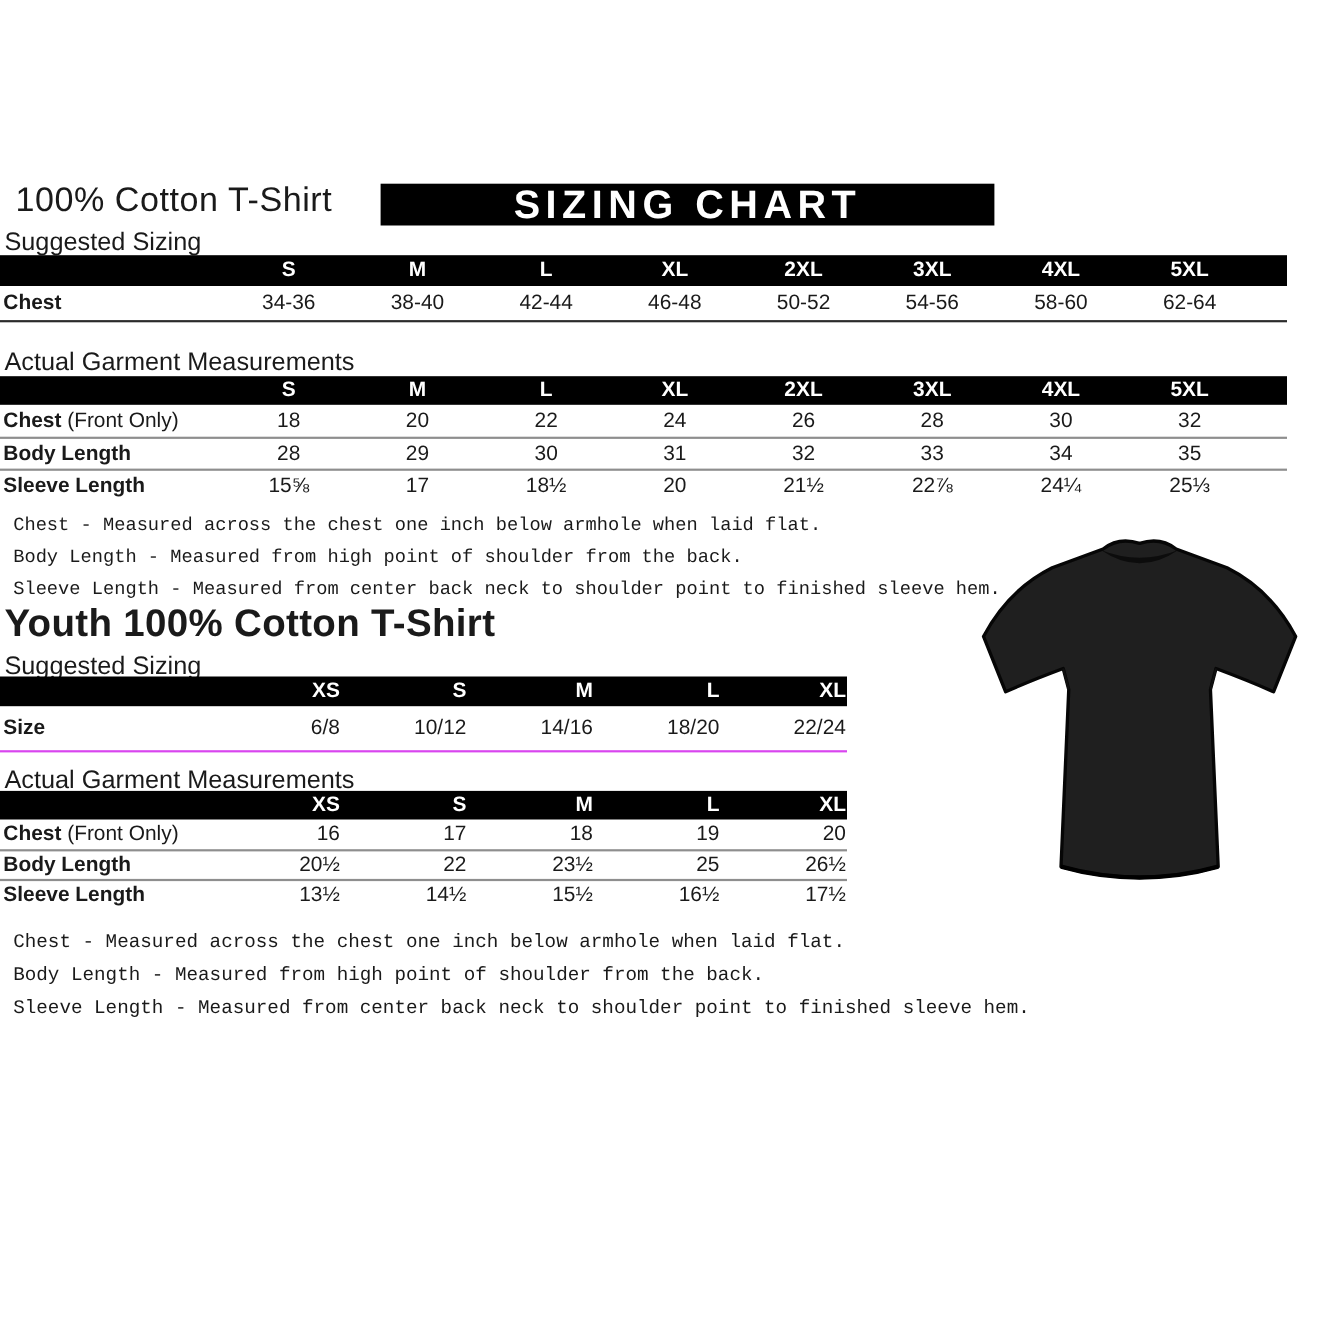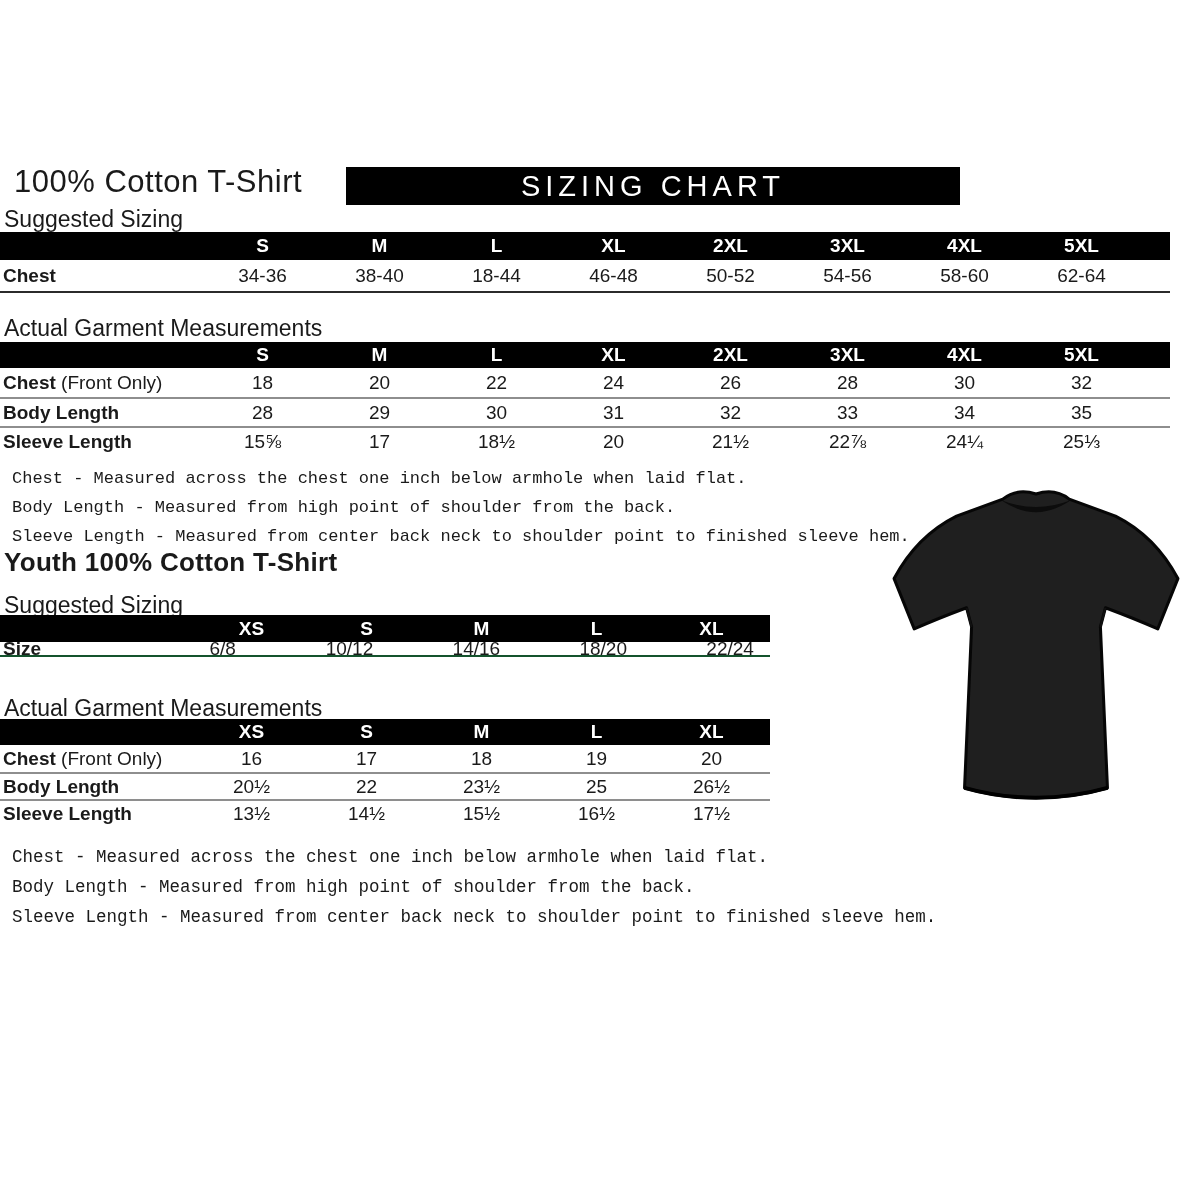--- a/index.html
+++ b/index.html
@@ -2,52 +2,52 @@
 <html><head>
 <meta charset="utf-8">
 <style>
   html,body{margin:0;padding:0;background:#ffffff;}
   .canvas{
     position:relative;width:1200px;height:1200px;background:#ffffff;
     font-family:"Liberation Sans",sans-serif;color:#1a1a1a;overflow:hidden;
   }
   .page-title{position:absolute;left:14px;top:164px;font-size:31px;letter-spacing:.5px;}
   .banner{
-    position:absolute;left:346px;top:167px;width:614px;height:38px;background:#000;
-    color:#fff;font-weight:normal;font-size:29px;letter-spacing:5px;
+    position:absolute;left:346px;top:167px;width:558px;height:38px;background:#000;
+    color:#fff;font-weight:bold;font-size:36px;letter-spacing:5px;
     display:flex;align-items:center;justify-content:center;
   }
   .sec-label{position:absolute;left:4px;font-size:23px;}
-  .youth-title{position:absolute;left:4px;top:547px;font-size:26px;font-weight:bold;letter-spacing:.3px;}
+  .youth-title{position:absolute;left:4px;top:547px;font-size:35px;font-weight:bold;letter-spacing:.3px;}
 
   .tbl{position:absolute;left:0;}
   .tr{display:flex;align-items:center;box-sizing:border-box;}
   .thead{background:#000;color:#fff;font-weight:bold;font-size:20px;}
   .cell{text-align:center;font-size:19px;box-sizing:border-box;}
   .rlabel{padding-left:3px;box-sizing:border-box;font-size:19px;font-weight:bold;text-align:left;}
   .rlabel .suffix{font-weight:normal;}
   .adult{width:1170px;}
   .adult .rlabel{width:204px;}
   .adult .cell{width:117px;}
   .youth{width:770px;}
   .youth .rlabel{width:194px;}
-  .youth .cell{width:115px;}
+  .youth .cell{width:115px;text-align:right;}
 
   #adult-suggested{top:232px;}
   #adult-suggested .thead{height:28px;}
   #adult-suggested .data-row{height:33px;border-bottom:2px solid #2b2b2b;}
 
   #adult-actual{top:342px;}
   #adult-actual .thead{height:26px;}
   #adult-actual .data-row{height:29px;}
   #adult-actual .data-row + .data-row{border-top:2px solid #8e8e8e;}
 
   #youth-suggested{top:615px;}
   #youth-suggested .thead{height:27px;}
-  #youth-suggested .data-row{height:15px;border-bottom:2px solid #14532d;gap:47px;}
+  #youth-suggested .data-row{height:42px;border-bottom:2px solid #d946ef;}
 
   #youth-actual{top:719px;}
   #youth-actual .thead{height:26px;}
   #youth-actual .data-row{height:27px;}
   #youth-actual .data-row + .data-row{border-top:2px solid #8e8e8e;}
 
   .notes{position:absolute;left:12px;font-size:17px;line-height:29px;font-family:Liberation Mono, monospace;}
   #youth-notes{line-height:30px;font-size:17.5px;}
 
   .tshirt{position:absolute;left:880px;top:474px;width:312px;height:340px;}
@@ -71,21 +71,21 @@
       <div class="cell">XL</div>
       <div class="cell">2XL</div>
       <div class="cell">3XL</div>
       <div class="cell">4XL</div>
       <div class="cell">5XL</div>
     </div>
     <div class="tr data-row">
       <div class="rlabel">Chest</div>
       <div class="cell">34-36</div>
       <div class="cell">38-40</div>
-      <div class="cell">18-44</div>
+      <div class="cell">42-44</div>
       <div class="cell">46-48</div>
       <div class="cell">50-52</div>
       <div class="cell">54-56</div>
       <div class="cell">58-60</div>
       <div class="cell">62-64</div>
     </div>
   </div>
 
   <div class="sec-label" style="top:315px;">Actual Garment Measurements</div>
 

